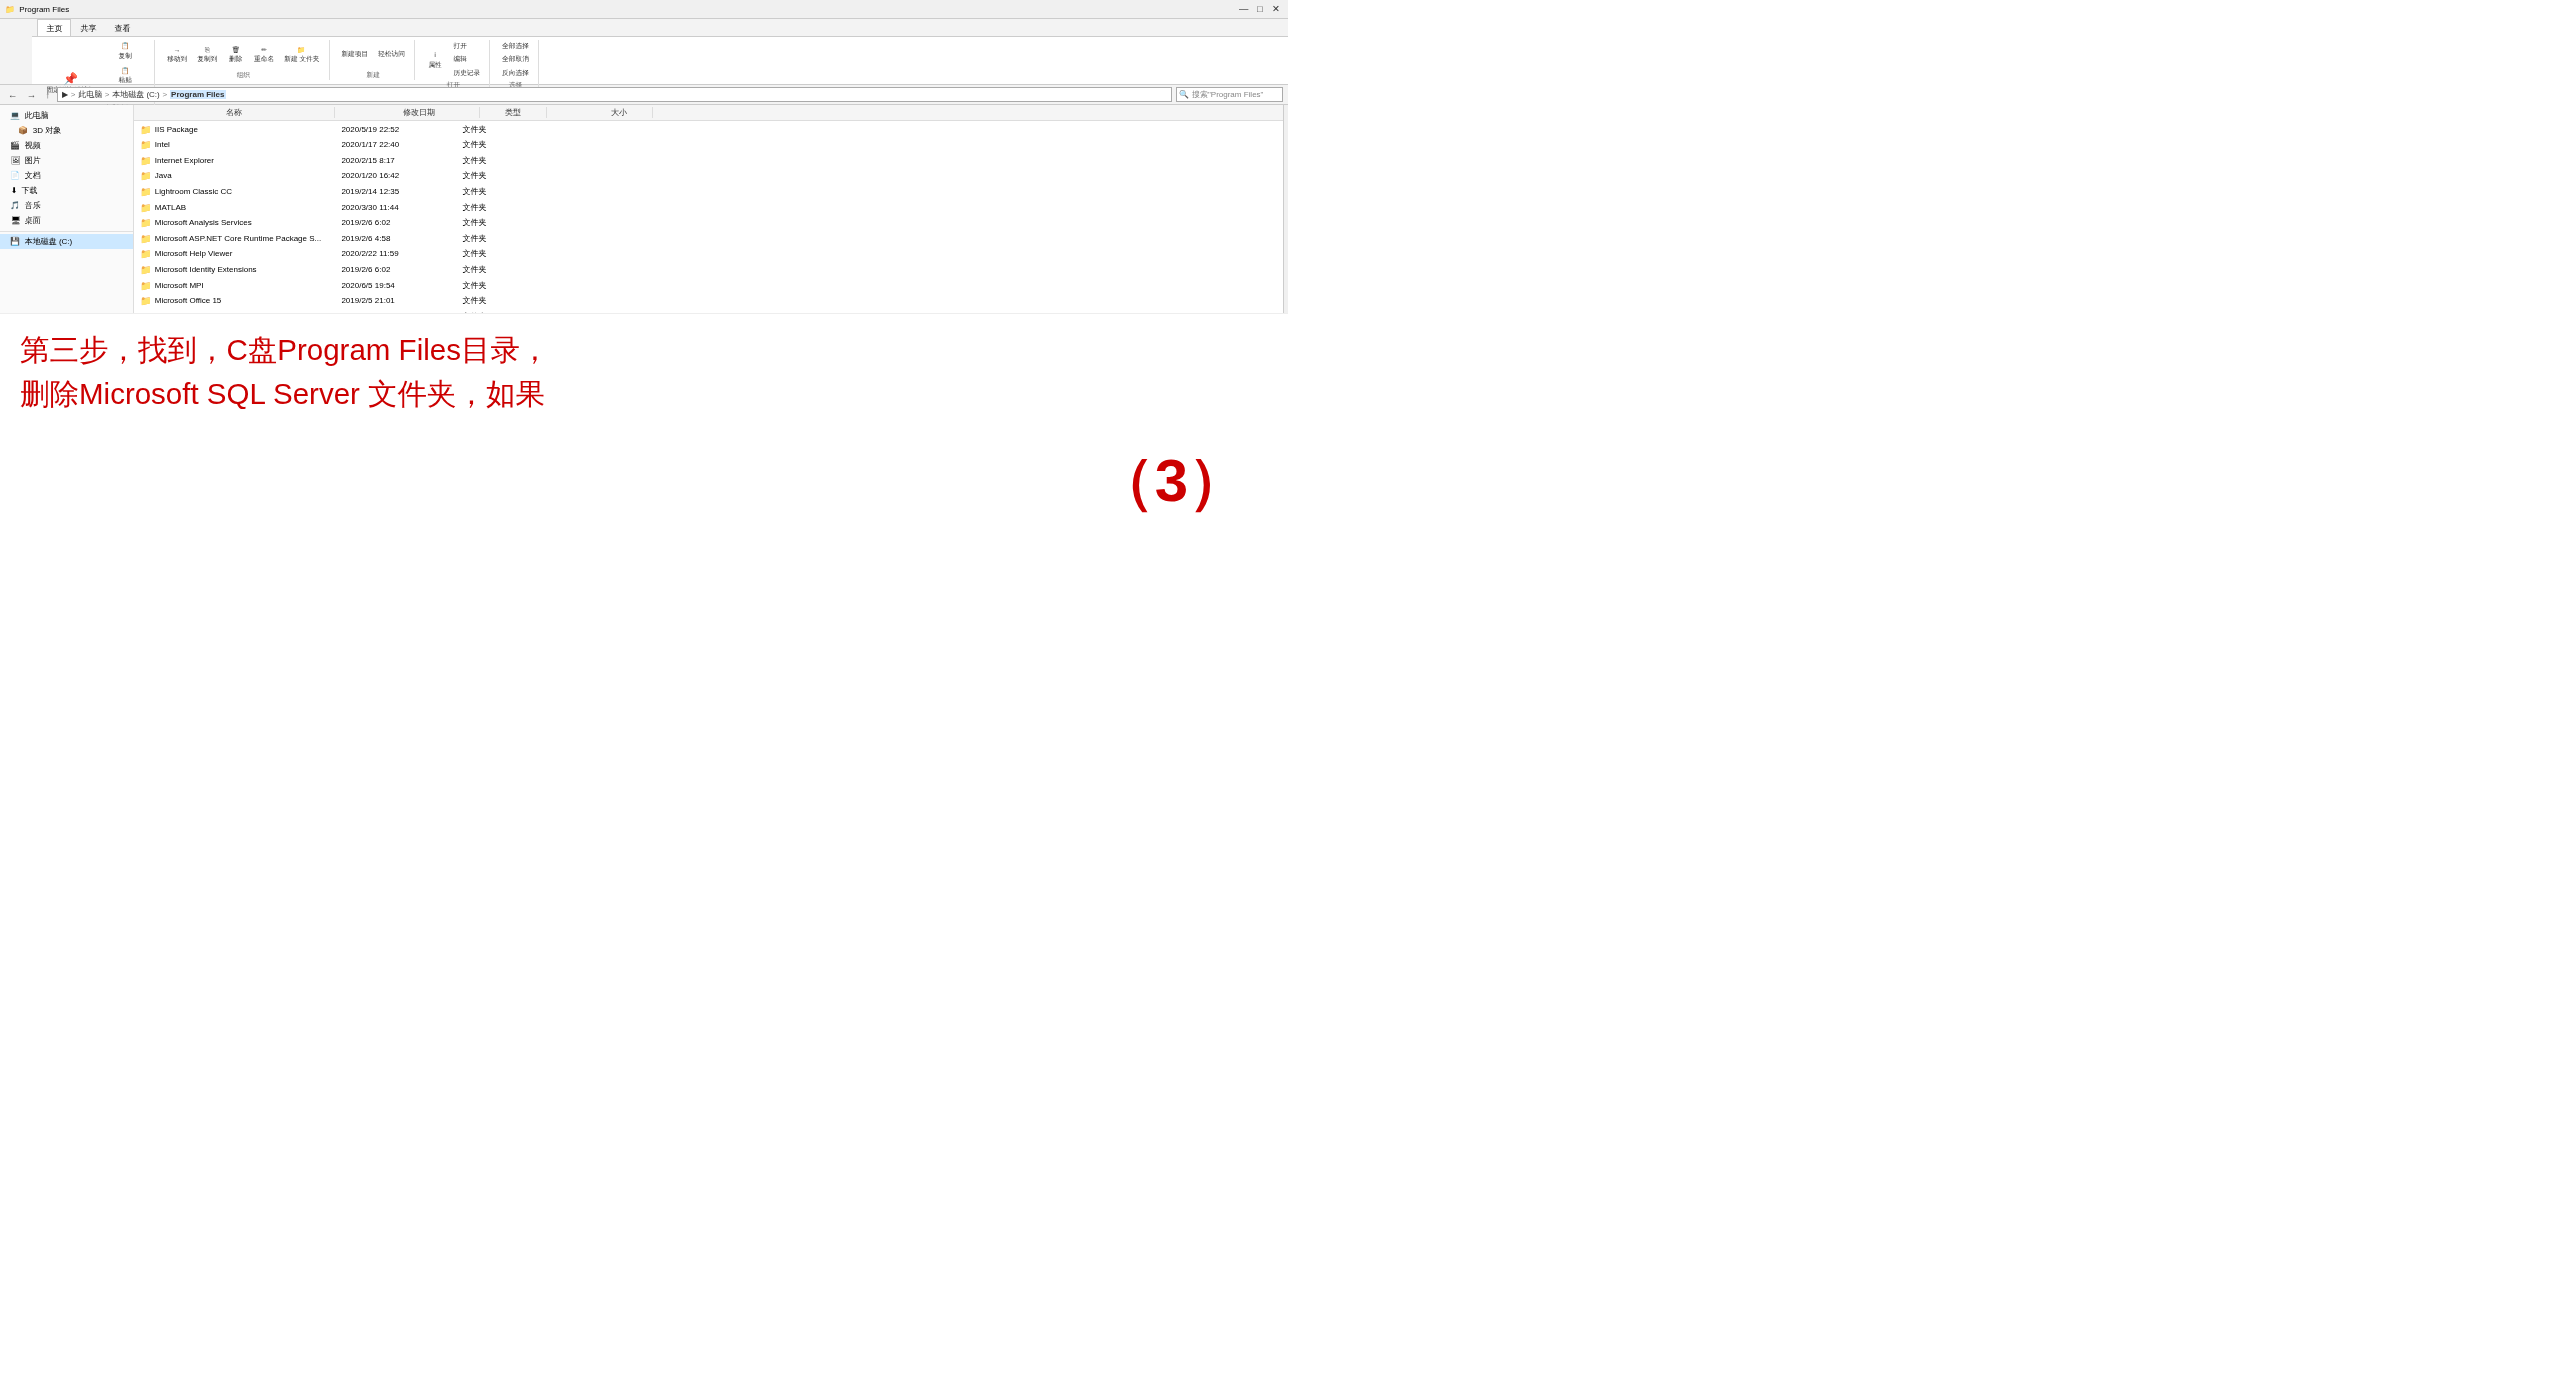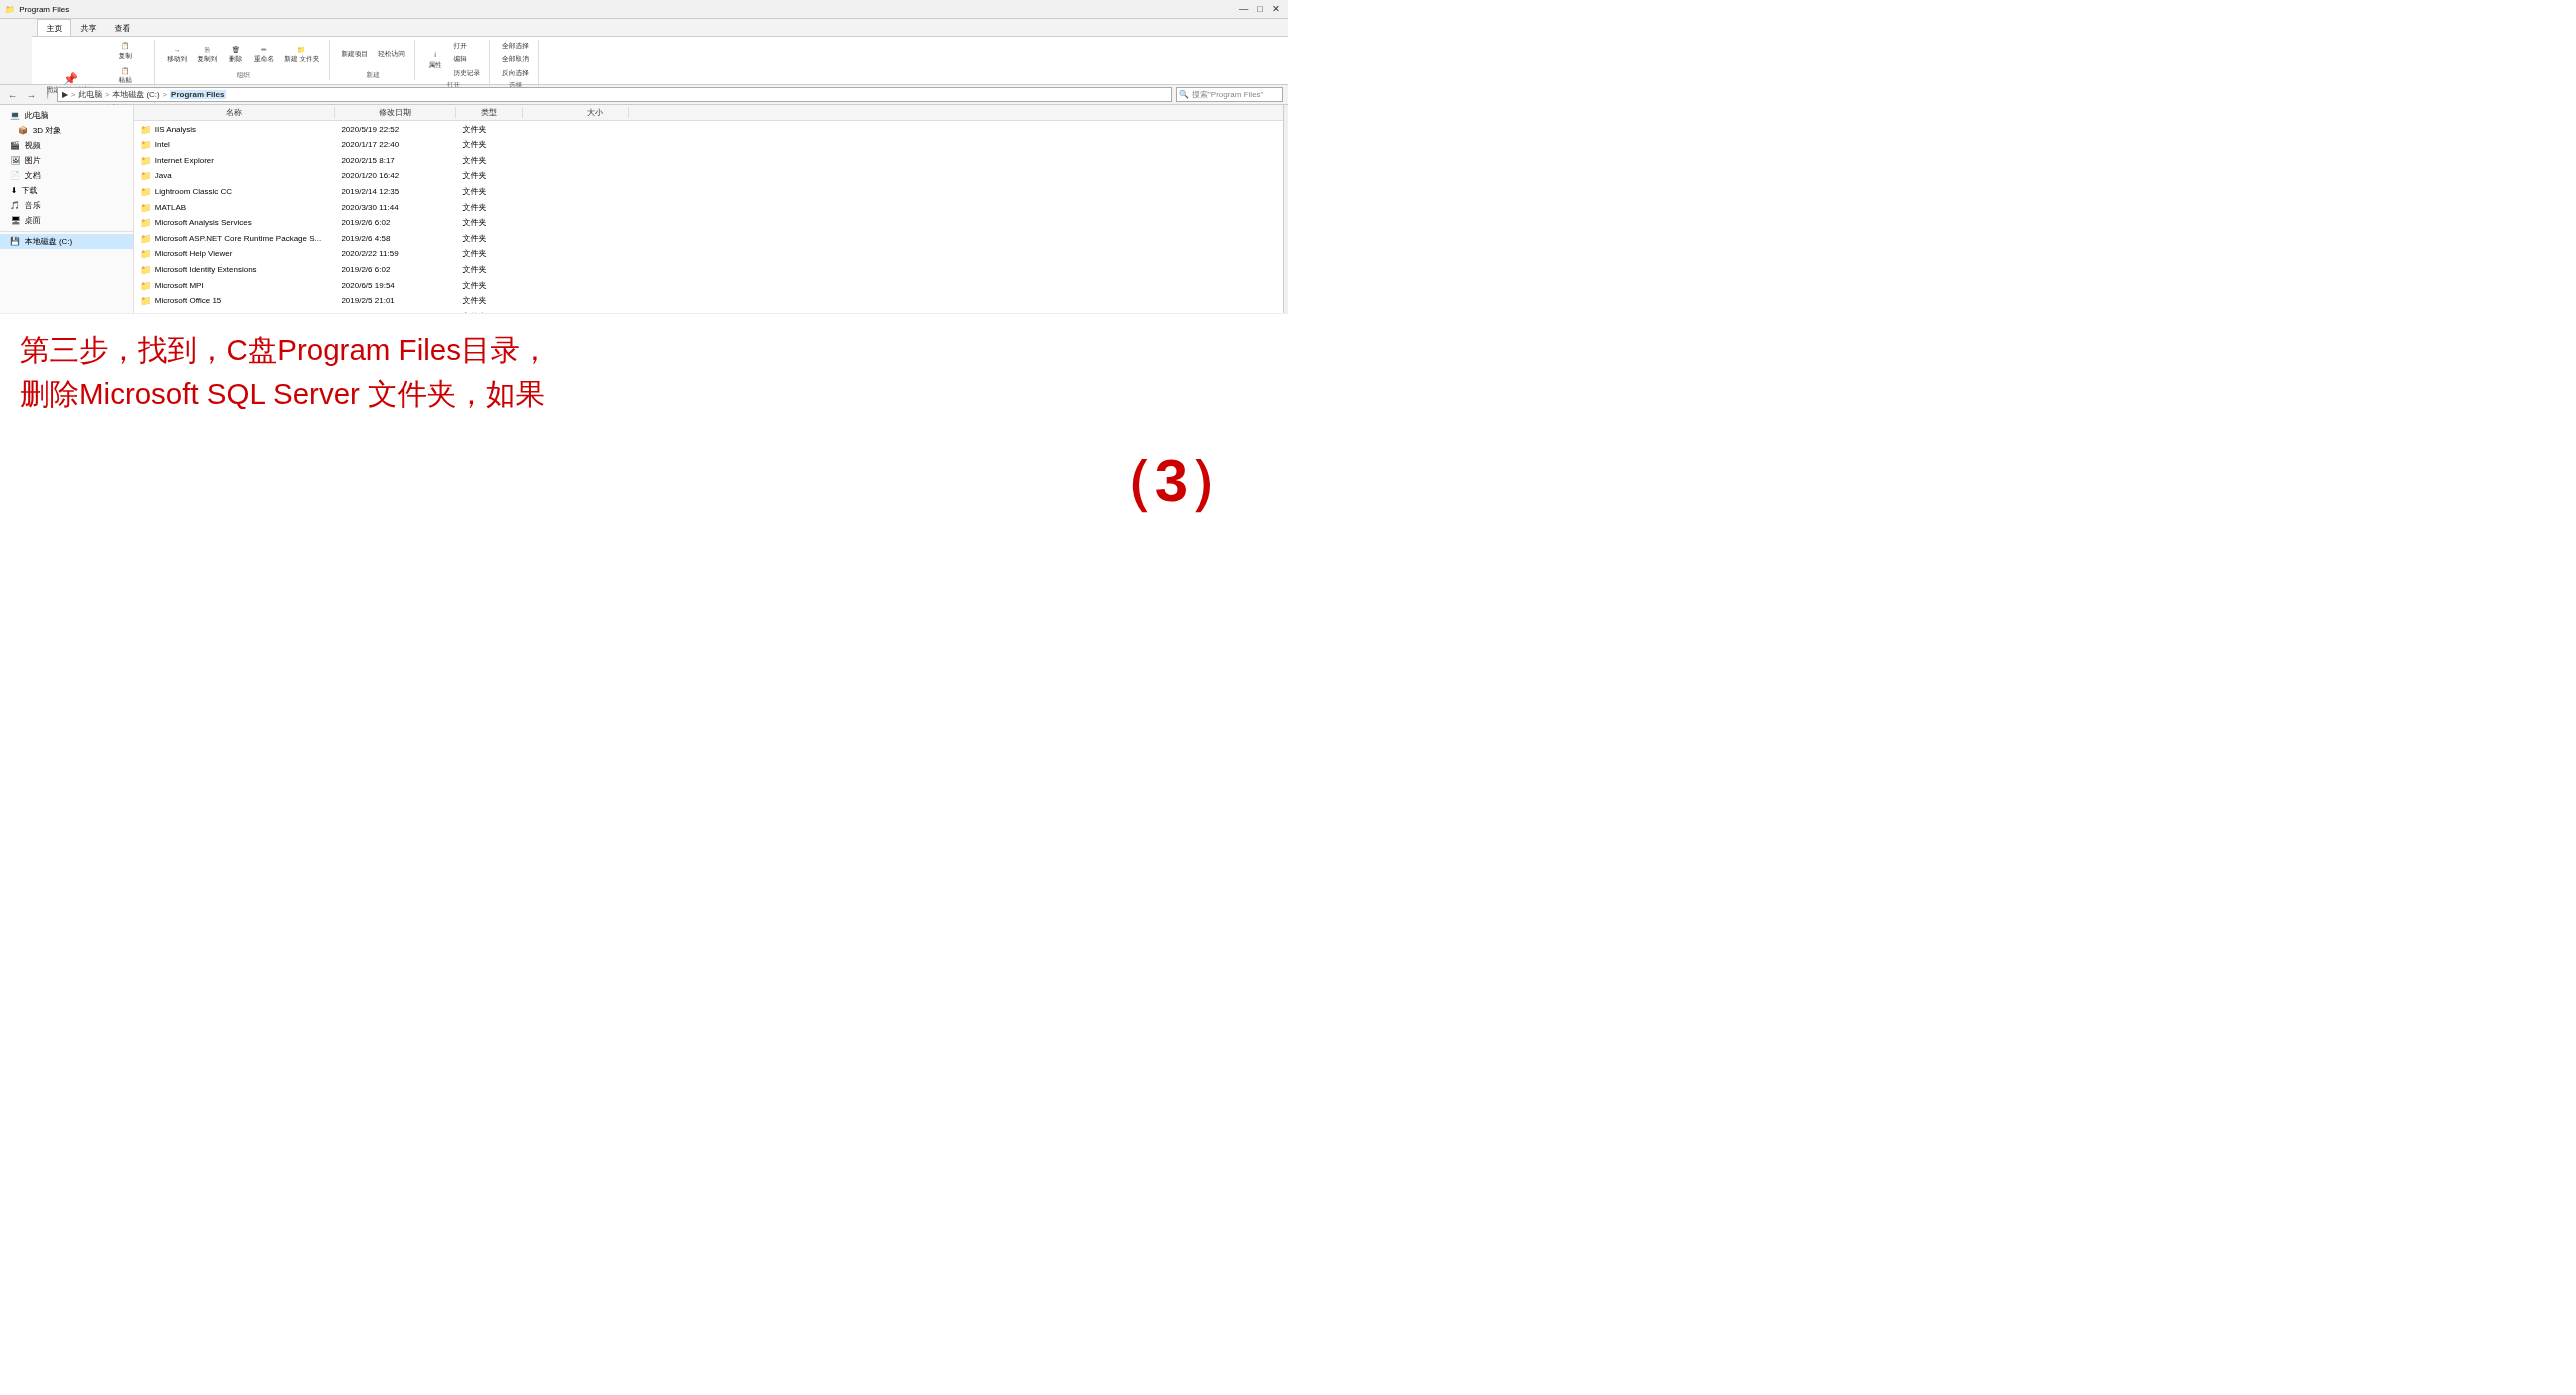--- a/index.html
+++ b/index.html
@@ -212,21 +212,21 @@
       top: 0;
       z-index: 10;
     }
     .fl-col {
       padding: 0 5.4px;
       border-right: 0.7px solid #ddd;
       cursor: pointer;
       text-align: center;
     }
     .fl-name { width: 201px; }
-    .fl-date { width: 121px; }
+    .fl-date { width: 121px; margin-left: 24px; }
     .fl-type { width: 67px; }
     .fl-size { width: 67px; margin-left: 39px; }
 
     .file-row {
       display: flex;
       align-items: center;
       font-size: 8px;
       padding: 1.3px 0;
       cursor: pointer;
       border: 0.7px solid transparent;
@@ -450,21 +450,21 @@
     <div class="file-list-header">
       <div class="fl-col fl-name">名称</div>
       <div class="fl-col fl-date">修改日期</div>
       <div class="fl-col fl-type">类型</div>
       <div class="fl-col fl-size">大小</div>
     </div>
     <div id="file-rows">
         <div class="file-row">
     <div class="fr-name">
       <span class="folder-icon">📁</span>
-      <span>IIS Analysis</span>
+      <span>IIS Package</span>
     </div>
     <div class="fr-date">2020/5/19 22:52</div>
     <div class="fr-type">文件夹</div>
     <div class="fr-size"></div>
   </div>
         <div class="file-row">
     <div class="fr-name">
       <span class="folder-icon">📁</span>
       <span>Intel</span>
     </div>

